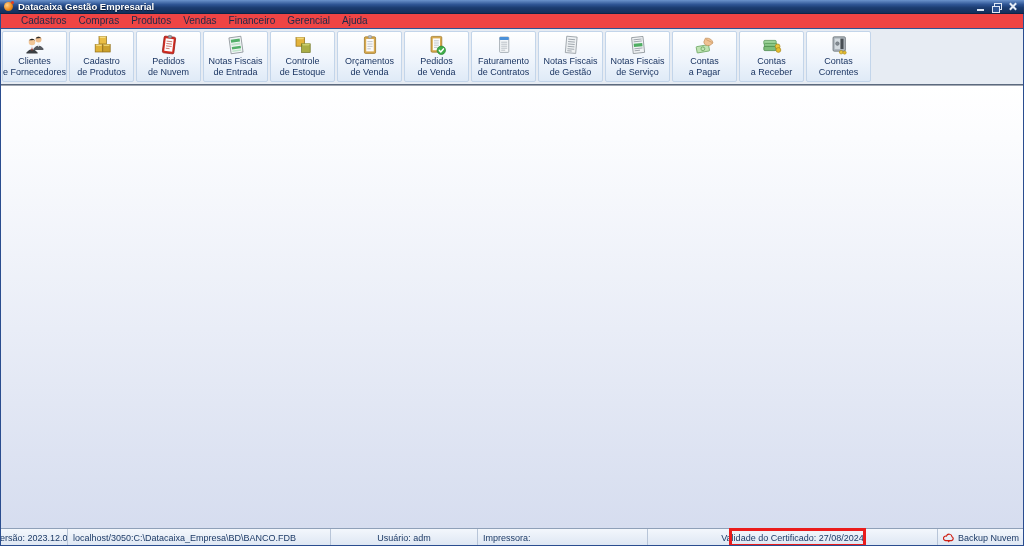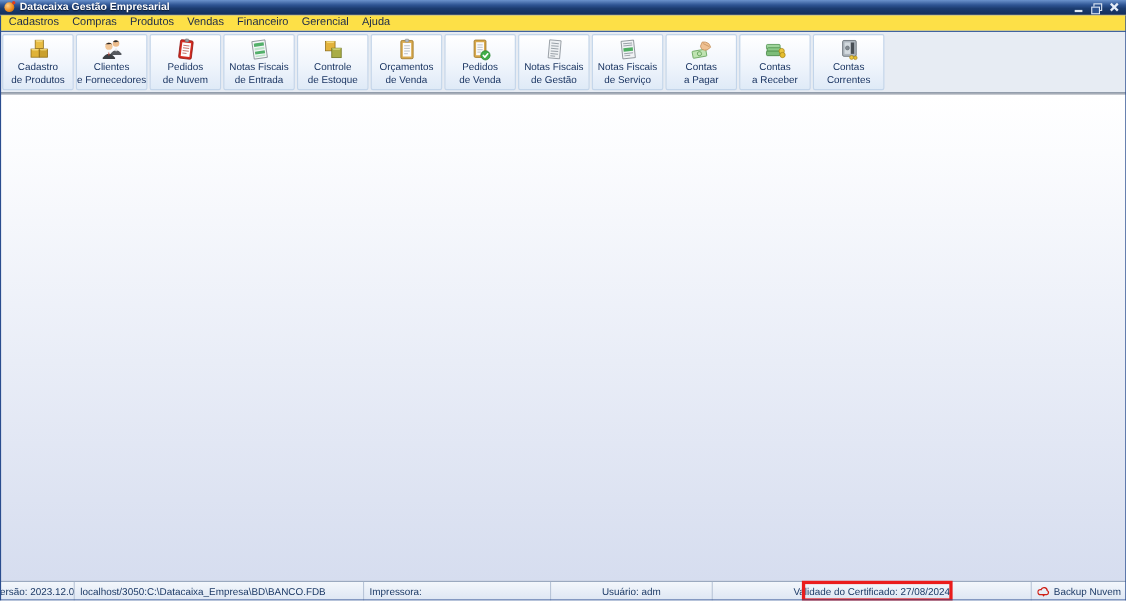--- a/index.html
+++ b/index.html
@@ -45,22 +45,22 @@
   }
   .wc-close { width:9px; height:9px; }
   .wc-close::before, .wc-close::after {
     content:""; position:absolute; left:4px; top:0; width:2px; height:9px; background:#e6edf7;
   }
   .wc-close::before { transform:rotate(45deg); }
   .wc-close::after  { transform:rotate(-45deg); }
 
   
   .menubar {
-    height:14px; background:#fde047;
-    display:flex; align-items:flex-end; padding-left:2px;
+    height:14px; background:#ef4444;
+    display:flex; align-items:flex-end; padding-left:15px;
     font-size:10px; color:#1c2a4a;
   }
   .menu-item { padding:0 6px; line-height:14px; white-space:nowrap; }
 
   
   .toolbar {
     height:57px; background:#e7ecf3;
     border-top:1px solid #2e5596;
     border-bottom:1px solid #5c6a7e;
     padding:2px 0 0 2px;
@@ -131,49 +131,49 @@
   <span class="menu-item">Vendas</span>
   <span class="menu-item">Financeiro</span>
   <span class="menu-item">Gerencial</span>
   <span class="menu-item">Ajuda</span>
 </div>
 
 <div class="toolbar">
 
   <div class="tbtn">
     <svg viewBox="0 0 22 22">
-      <rect x="8" y="2.6" width="7.4" height="7.4" fill="#e9bd44" stroke="#8f6c14" stroke-width=".7"></rect>
-      <path d="M8,2.6 h7.4 l-1.4,1.4 h-4.6 z" fill="#f6dd85"></path>
-      <rect x="4.2" y="10.6" width="7.4" height="7.4" fill="#dfb238" stroke="#8f6c14" stroke-width=".7"></rect>
-      <path d="M4.2,10.6 h7.4 l-1.4,1.4 h-4.6 z" fill="#f3d878"></path>
-      <rect x="11.8" y="10.6" width="7.4" height="7.4" fill="#caa02e" stroke="#8f6c14" stroke-width=".7"></rect>
-      <path d="M11.8,10.6 h7.4 l-1.4,1.4 h-4.6 z" fill="#ecd06d"></path>
-    </svg>
-    <span class="lbl">Cadastro</span>
-    <span class="lbl">de Produtos</span>
-  </div>
-
-  <div class="tbtn">
-    <svg viewBox="0 0 22 22">
       <circle cx="14.5" cy="5.6" r="3" fill="#edbd8c"></circle>
       <path d="M11.6,4.4 a3,3 0 0 1 5.6,.4 l-1,-.9 -2.2,.4 -2,-.2 z" fill="#2e2e30"></path>
       <path d="M9.6,14.6 Q14.5,8.6 19.4,14.6 L19.4,16 H9.6 Z" fill="#55595f"></path>
       <path d="M14.5,9.4 l-1.2,1.6 1.2,2 1.2,-2 z" fill="#e8e8ea"></path>
       <circle cx="8" cy="8" r="3.3" fill="#f2c697"></circle>
       <path d="M4.8,7.3 a3.3,3.3 0 0 1 6.2,-.6 l-1.2,-.8 -2.4,.4 -2.2,-.1 z" fill="#232325"></path>
       <path d="M2.4,18.4 Q8,11.4 13.6,18.4 L13.6,19.6 H2.4 Z" fill="#3b3f44"></path>
       <path d="M8,11.6 l-1.4,1.8 1.4,2.4 1.4,-2.4 z" fill="#f2f2f4"></path>
       <path d="M8,13 l-.6,2.6 .6,1.6 .6,-1.6 z" fill="#b03a2e"></path>
     </svg>
     <span class="lbl">Clientes</span>
     <span class="lbl">e Fornecedores</span>
   </div>
 
   <div class="tbtn">
     <svg viewBox="0 0 22 22">
+      <rect x="8" y="2.6" width="7.4" height="7.4" fill="#e9bd44" stroke="#8f6c14" stroke-width=".7"></rect>
+      <path d="M8,2.6 h7.4 l-1.4,1.4 h-4.6 z" fill="#f6dd85"></path>
+      <rect x="4.2" y="10.6" width="7.4" height="7.4" fill="#dfb238" stroke="#8f6c14" stroke-width=".7"></rect>
+      <path d="M4.2,10.6 h7.4 l-1.4,1.4 h-4.6 z" fill="#f3d878"></path>
+      <rect x="11.8" y="10.6" width="7.4" height="7.4" fill="#caa02e" stroke="#8f6c14" stroke-width=".7"></rect>
+      <path d="M11.8,10.6 h7.4 l-1.4,1.4 h-4.6 z" fill="#ecd06d"></path>
+    </svg>
+    <span class="lbl">Cadastro</span>
+    <span class="lbl">de Produtos</span>
+  </div>
+
+  <div class="tbtn">
+    <svg viewBox="0 0 22 22">
       <g transform="rotate(7 11 11)">
         <rect x="5.2" y="2.6" width="11.6" height="16.8" rx="1.4" fill="#d42b20" stroke="#8e1410" stroke-width=".7"></rect>
         <rect x="7" y="4.8" width="8" height="12.6" fill="#fdfdfd"></rect>
         <path d="M8.2,7.4 h5.6 M8.2,9.8 h5.6 M8.2,12.2 h5.6 M8.2,14.6 h3.8" stroke="#c9736b" stroke-width=".9" fill="none"></path>
         <rect x="9.4" y="1.4" width="3.2" height="2.6" rx=".6" fill="#9aa0a6" stroke="#6b7076" stroke-width=".5"></rect>
       </g>
     </svg>
     <span class="lbl">Pedidos</span>
     <span class="lbl">de Nuvem</span>
   </div>
@@ -219,20 +219,29 @@
       <rect x="5" y="2.4" width="10.8" height="15.8" rx="1.2" fill="#d8a94e" stroke="#9a7322" stroke-width=".7"></rect>
       <rect x="6.8" y="4.4" width="7.2" height="11.8" fill="#fbfbfb"></rect>
       <path d="M8,6.8 h4.8 M8,9 h4.8 M8,11.2 h4.8 M8,13.4 h3.2" stroke="#b9bfc6" stroke-width=".9" fill="none"></path>
       <circle cx="15.3" cy="16.3" r="4.2" fill="#3fae49" stroke="#2b8332" stroke-width=".7"></circle>
       <path d="M13.4,16.4 l1.4,1.5 2.6,-3" stroke="#ffffff" stroke-width="1.5" fill="none" stroke-linecap="round" stroke-linejoin="round"></path>
     </svg>
     <span class="lbl">Pedidos</span>
     <span class="lbl">de Venda</span>
   </div>
 
+  <div class="tbtn">
+    <svg viewBox="0 0 22 22">
+      <rect x="6.6" y="3" width="9.2" height="15.4" rx=".8" fill="#f5f7f9" stroke="#8a949c" stroke-width=".7"></rect>
+      <rect x="6.6" y="3" width="9.2" height="3" rx=".8" fill="#4a90d9"></rect>
+      <path d="M8.2,8.2 h6 M8.2,10.2 h6 M8.2,12.2 h6 M8.2,14.2 h6 M8.2,16.2 h4" stroke="#aab3ba" stroke-width=".8" fill="none"></path>
+    </svg>
+    <span class="lbl">Faturamento</span>
+    <span class="lbl">de Contratos</span>
+  </div>
 
   <div class="tbtn">
     <svg viewBox="0 0 22 22">
       <g transform="rotate(5 11 11)">
         <rect x="6" y="2.6" width="10.4" height="16.4" fill="#eef1f3" stroke="#848c93" stroke-width=".7"></rect>
         <path d="M7.8,5.4 h6.8 M7.8,7.8 h6.8 M7.8,10.2 h6.8 M7.8,12.6 h6.8 M7.8,15 h6.8 M7.8,17 h4.4" stroke="#9aa2a9" stroke-width=".9" fill="none"></path>
       </g>
     </svg>
     <span class="lbl">Notas Fiscais</span>
     <span class="lbl">de Gestão</span>
@@ -289,22 +298,22 @@
     <span class="lbl">Correntes</span>
   </div>
 
 </div>
 
 <div class="client"></div>
 
 <div class="statusbar">
   <div class="sb-panel sb-version">Versão: 2023.12.01</div>
   <div class="sb-panel sb-database sb-l">localhost/3050:C:\Datacaixa_Empresa\BD\BANCO.FDB</div>
+  <div class="sb-panel sb-user">Usuário: adm</div>
   <div class="sb-panel sb-printer sb-l">Impressora:</div>
-  <div class="sb-panel sb-user">Usuário: adm</div>
   <div class="sb-panel sb-cert">Validade do Certificado: 27/08/2024</div>
   <div class="sb-panel sb-backup">
     <svg width="12" height="10" viewBox="0 0 12 10">
       <path d="M3,7.6 a2.3,2.3 0 1 1 .4,-4.5 a2.9,2.9 0 0 1 5.6,.7 a2,2 0 0 1 -.5,3.8 z" fill="none" stroke="#cf2015" stroke-width="1.2"></path>
       <path d="M4.6,7.9 h2.2 l-1.1,1.6 z" fill="#cf2015"></path>
     </svg>
     <span>Backup Nuvem</span>
   </div>
   <div class="cert-highlight"></div>
 </div>

